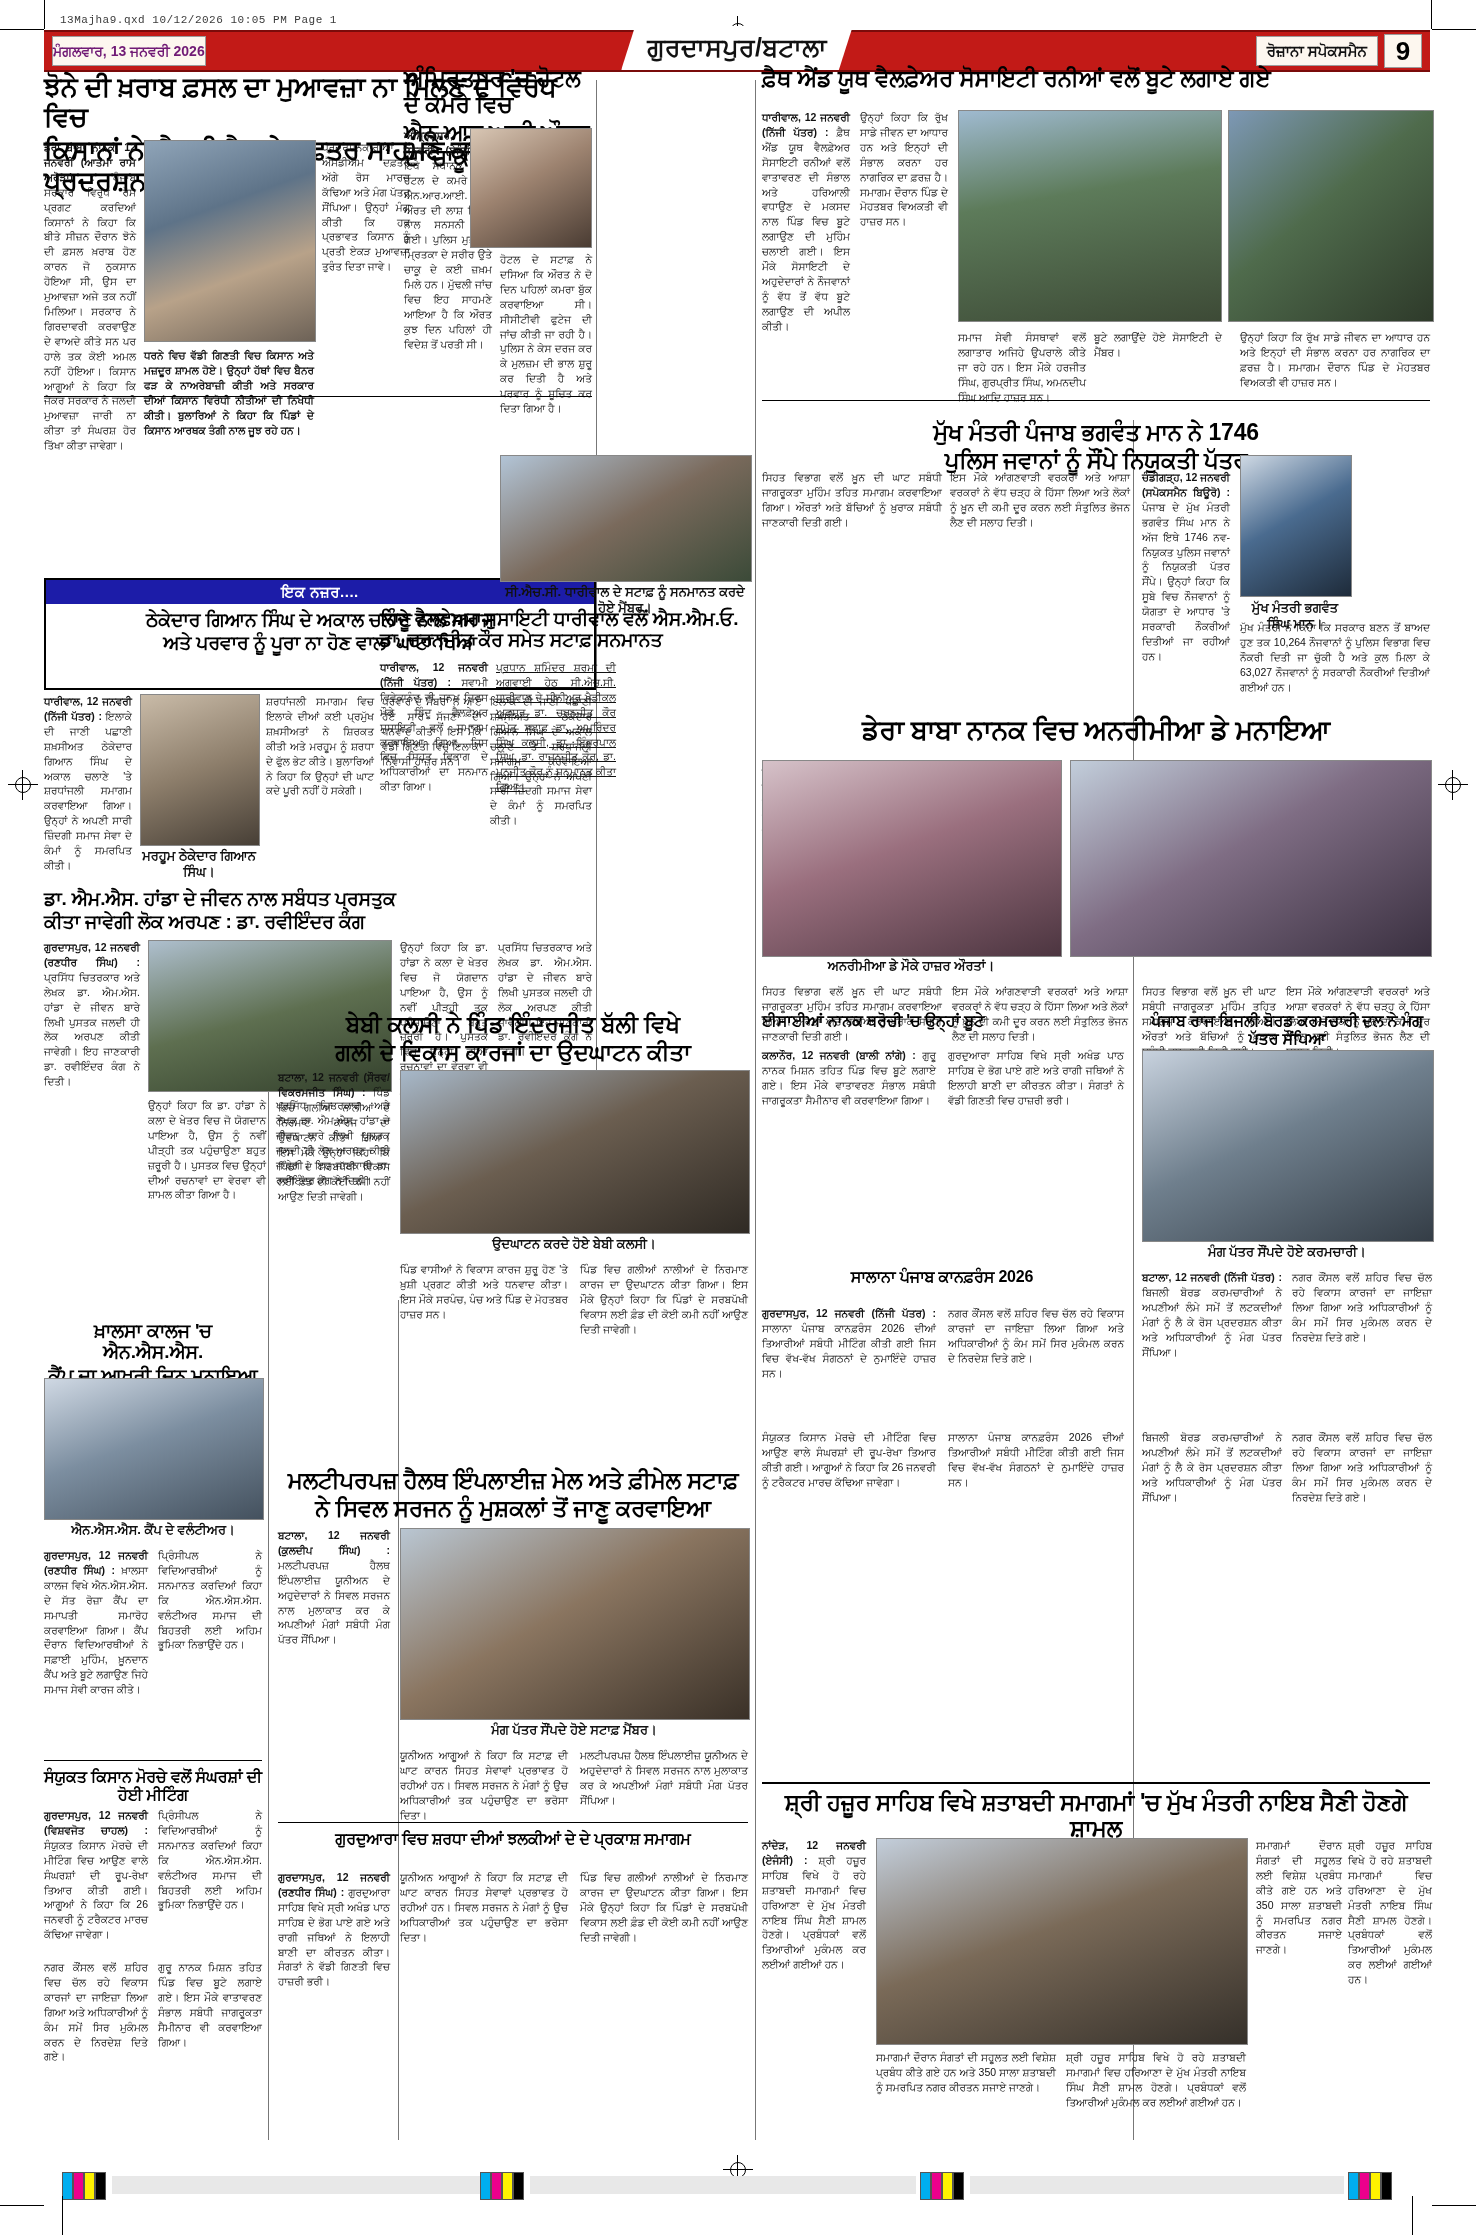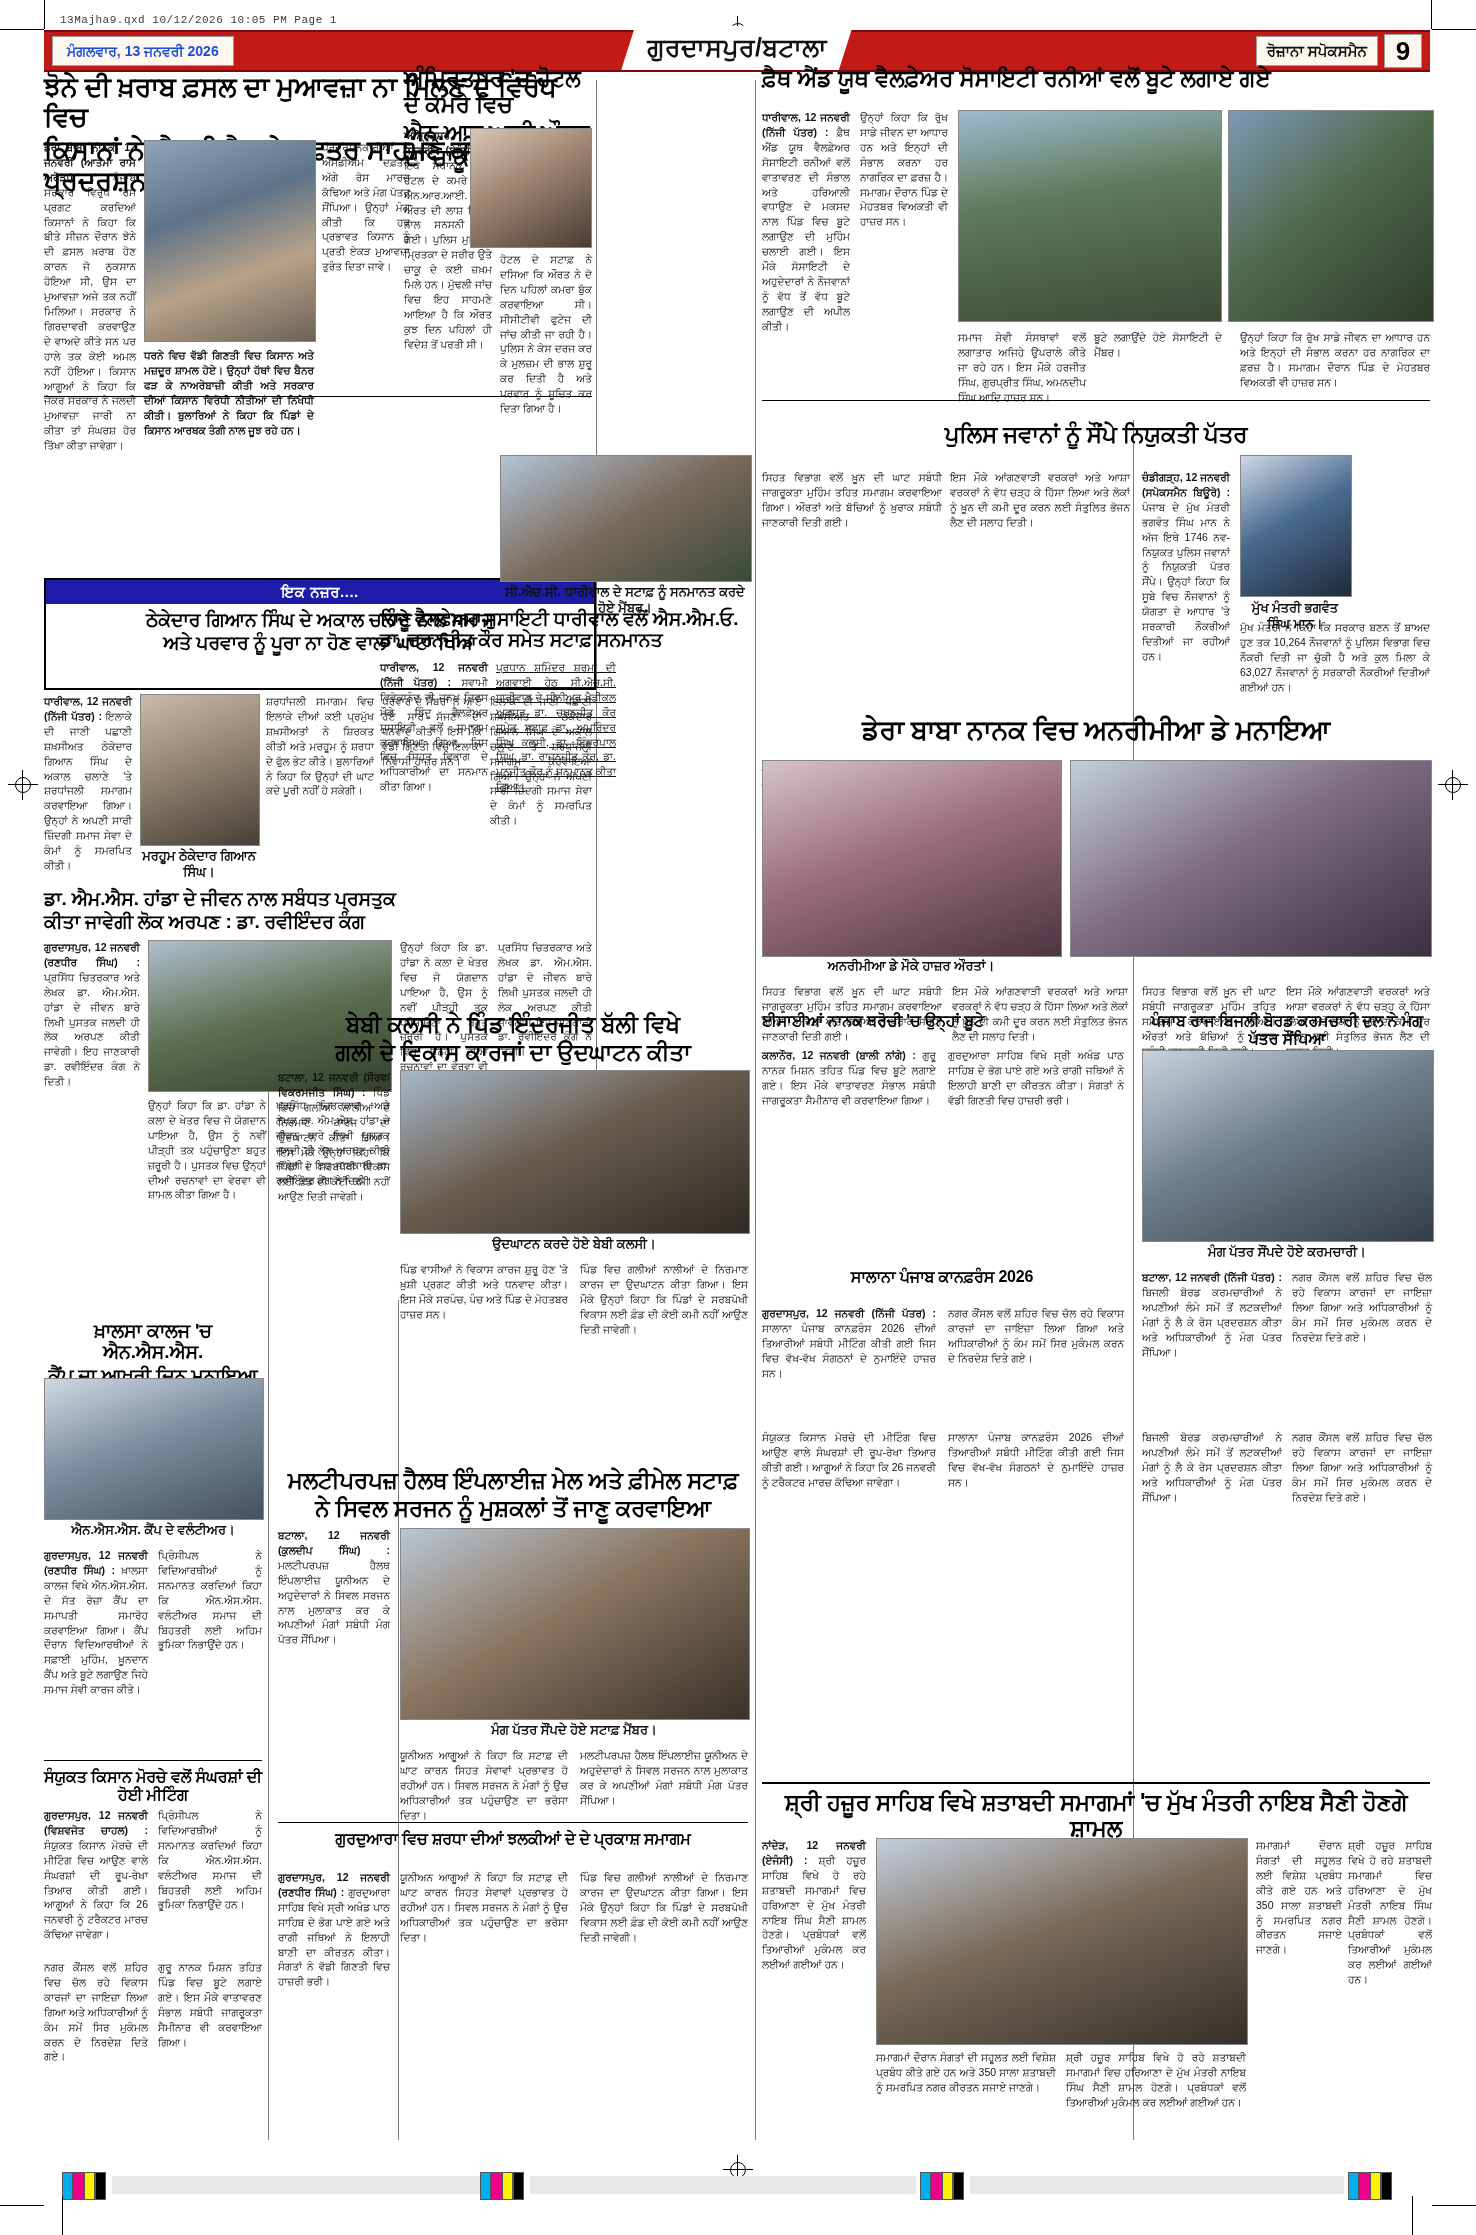--- a/index.html
+++ b/index.html
@@ -15,21 +15,21 @@
   .reg-cross{width:30px;height:30px;}
   .reg-cross:before,.reg-cross:after{content:"";position:absolute;background:#000;}
   .reg-cross:before{left:14px;top:0;width:1px;height:30px;}
   .reg-cross:after{left:0;top:14px;width:30px;height:1px;}
   .reg-circle{position:absolute;left:7px;top:7px;width:14px;height:14px;border:1px solid #000;border-radius:50%;}
   .trim-h{position:absolute;height:1px;background:#000;}
   .trim-v{position:absolute;width:1px;background:#000;}
 
   
   .masthead{position:absolute;left:44px;top:30px;width:1386px;height:38px;background:#c21a17;border-top:2px solid #7a0b0a;border-bottom:2px solid #7a0b0a;}
-  .date-box{position:absolute;left:8px;top:4px;height:28px;background:#fdf7ef;border:1px solid #9c9c9c;display:flex;align-items:center;padding:0 14px;font-size:14px;font-weight:bold;color:#1d4ed8;white-space:nowrap;}
+  .date-box{position:absolute;left:8px;top:4px;height:28px;background:#fdf7ef;border:1px solid #9c9c9c;display:flex;align-items:center;padding:0 0;font-size:14px;font-weight:bold;color:#701a75;white-space:nowrap;}
   .edition-wrap{position:absolute;left:50%;top:-6px;transform:translateX(-50%);display:flex;align-items:center;}
   .edition{background:#fff;height:44px;display:flex;align-items:center;padding:0 26px;font-size:25px;font-weight:bold;color:#111;letter-spacing:.5px;clip-path:polygon(14px 0,100% 0,calc(100% - 14px) 100%,0 100%);}
   .brand-box{position:absolute;right:52px;top:4px;height:28px;background:#fdf7ef;border:1px solid #9c9c9c;display:flex;align-items:center;padding:0 10px;font-size:15px;font-weight:bold;color:#111;white-space:nowrap;}
   .pagenum{position:absolute;right:8px;top:2px;width:36px;height:32px;background:#fdf7ef;border:1px solid #9c9c9c;display:flex;align-items:center;justify-content:center;font-size:26px;font-weight:bold;color:#000;}
 
   
   .hl{font-weight:bold;color:#000;line-height:1.12;letter-spacing:-.2px;}
   .hl-xl{font-size:27px;}
   .hl-lg{font-size:23px;}
   .hl-md{font-size:19px;}
@@ -173,20 +173,21 @@
     <span class="dateline">ਧਾਰੀਵਾਲ, 12 ਜਨਵਰੀ (ਨਿੱਜੀ ਪੱਤਰ) :</span>
     <span>ਸਵਾਮੀ ਵਿਵੇਕਾਨੰਦ ਜੀ ਜਨਮ ਦਿਵਸ ਮੌਕੇ ਹਿੰਦੂ ਵੈਲਫ਼ੇਅਰ ਸੁਸਾਇਟੀ ਵਲੋਂ ਸਮਾਗਮ ਕਰਵਾਇਆ ਗਿਆ, ਜਿਸ ਵਿਚ ਸਿਹਤ ਵਿਭਾਗ ਦੇ ਅਧਿਕਾਰੀਆਂ ਦਾ ਸਨਮਾਨ ਕੀਤਾ ਗਿਆ।</span>
   </div>
   <div class="photo" style="left:500px;top:455px;width:250px;height:125px;background:linear-gradient(150deg,#b2c4d6 0%,#7a6a5c 50%,#3b4a38 100%);"></div>
   <div class="cap" style="left:500px;top:584px;width:250px;">ਸੀ.ਐਚ.ਸੀ. ਧਾਰੀਵਾਲ ਦੇ ਸਟਾਫ਼ ਨੂੰ ਸਨਮਾਨਤ ਕਰਦੇ ਹੋਏ ਮੈਂਬਰ।</div>
   <div class="col body-col" style="left:496px;top:660px;width:120px;text-decoration:underline;">
     <span>ਪ੍ਰਧਾਨ ਸ਼ਮਿੰਦਰ ਸ਼ਰਮਾ ਦੀ ਅਗਵਾਈ ਹੇਠ ਸੀ.ਐਚ.ਸੀ. ਧਾਰੀਵਾਲ ਦੇ ਸੀਨੀਅਰ ਮੈਡੀਕਲ ਅਫ਼ਸਰ ਡਾ. ਚਰਨਜੀਤ ਕੌਰ ਸਮੇਤ ਸਟਾਫ਼ ਡਾ. ਅਮਰਿੰਦਰ ਸਿੰਘ ਕਲਸੀ, ਡਾ. ਇੰਦਰਪਾਲ ਸਿੰਘ, ਡਾ. ਰਾਜਨਜੀਤ ਕੌਰ, ਡਾ. ਮਨਜੀਤ ਕੌਰ ਨੂੰ ਸਨਮਾਨਤ ਕੀਤਾ ਗਿਆ।</span>
   </div>
 
   <div class="col" style="left:762px;top:420px;width:668px;">
+    <div class="hl hl-lg" style="text-align:center;">ਮੁੱਖ ਮੰਤਰੀ ਪੰਜਾਬ ਭਗਵੰਤ ਮਾਨ ਨੇ 1746</div>
     <div class="hl hl-lg" style="text-align:center;margin-top:2px;">ਪੁਲਿਸ ਜਵਾਨਾਂ ਨੂੰ ਸੌਂਪੇ ਨਿਯੁਕਤੀ ਪੱਤਰ</div>
   </div>
   <div class="col body-col" style="left:1142px;top:470px;width:88px;">
     <span class="dateline">ਚੰਡੀਗੜ੍ਹ, 12 ਜਨਵਰੀ (ਸਪੋਕਸਮੈਨ ਬਿਊਰੋ) :</span>
     <span>ਪੰਜਾਬ ਦੇ ਮੁੱਖ ਮੰਤਰੀ ਭਗਵੰਤ ਸਿੰਘ ਮਾਨ ਨੇ ਅੱਜ ਇਥੇ 1746 ਨਵ-ਨਿਯੁਕਤ ਪੁਲਿਸ ਜਵਾਨਾਂ ਨੂੰ ਨਿਯੁਕਤੀ ਪੱਤਰ ਸੌਂਪੇ। ਉਨ੍ਹਾਂ ਕਿਹਾ ਕਿ ਸੂਬੇ ਵਿਚ ਨੌਜਵਾਨਾਂ ਨੂੰ ਯੋਗਤਾ ਦੇ ਆਧਾਰ 'ਤੇ ਸਰਕਾਰੀ ਨੌਕਰੀਆਂ ਦਿਤੀਆਂ ਜਾ ਰਹੀਆਂ ਹਨ।</span>
   </div>
   <div class="photo" style="left:1240px;top:455px;width:110px;height:140px;background:linear-gradient(150deg,#cfd9e4 0%,#4a6b8f 45%,#1e2b3a 100%);"></div>
   <div class="cap" style="left:1240px;top:600px;width:110px;">ਮੁੱਖ ਮੰਤਰੀ ਭਗਵੰਤ ਸਿੰਘ ਮਾਨ।</div>
   <div class="col body-col" style="left:1240px;top:620px;width:190px;">
     <span>ਮੁੱਖ ਮੰਤਰੀ ਨੇ ਕਿਹਾ ਕਿ ਸਰਕਾਰ ਬਣਨ ਤੋਂ ਬਾਅਦ ਹੁਣ ਤਕ 10,264 ਨੌਜਵਾਨਾਂ ਨੂੰ ਪੁਲਿਸ ਵਿਭਾਗ ਵਿਚ ਨੌਕਰੀ ਦਿਤੀ ਜਾ ਚੁੱਕੀ ਹੈ ਅਤੇ ਕੁਲ ਮਿਲਾ ਕੇ 63,027 ਨੌਜਵਾਨਾਂ ਨੂੰ ਸਰਕਾਰੀ ਨੌਕਰੀਆਂ ਦਿਤੀਆਂ ਗਈਆਂ ਹਨ।</span>

